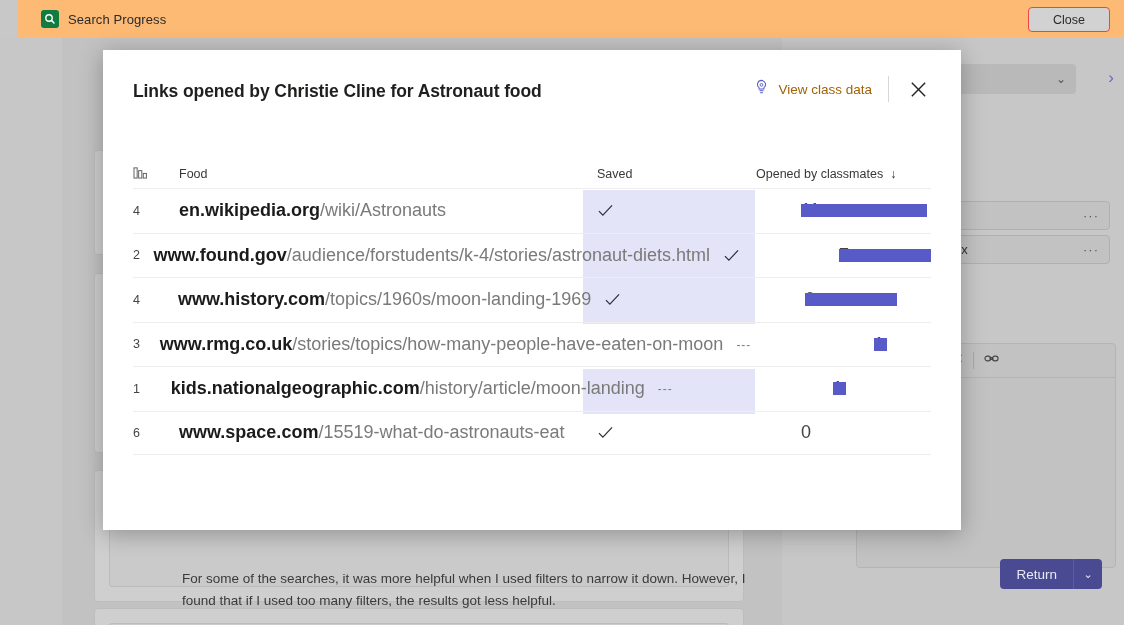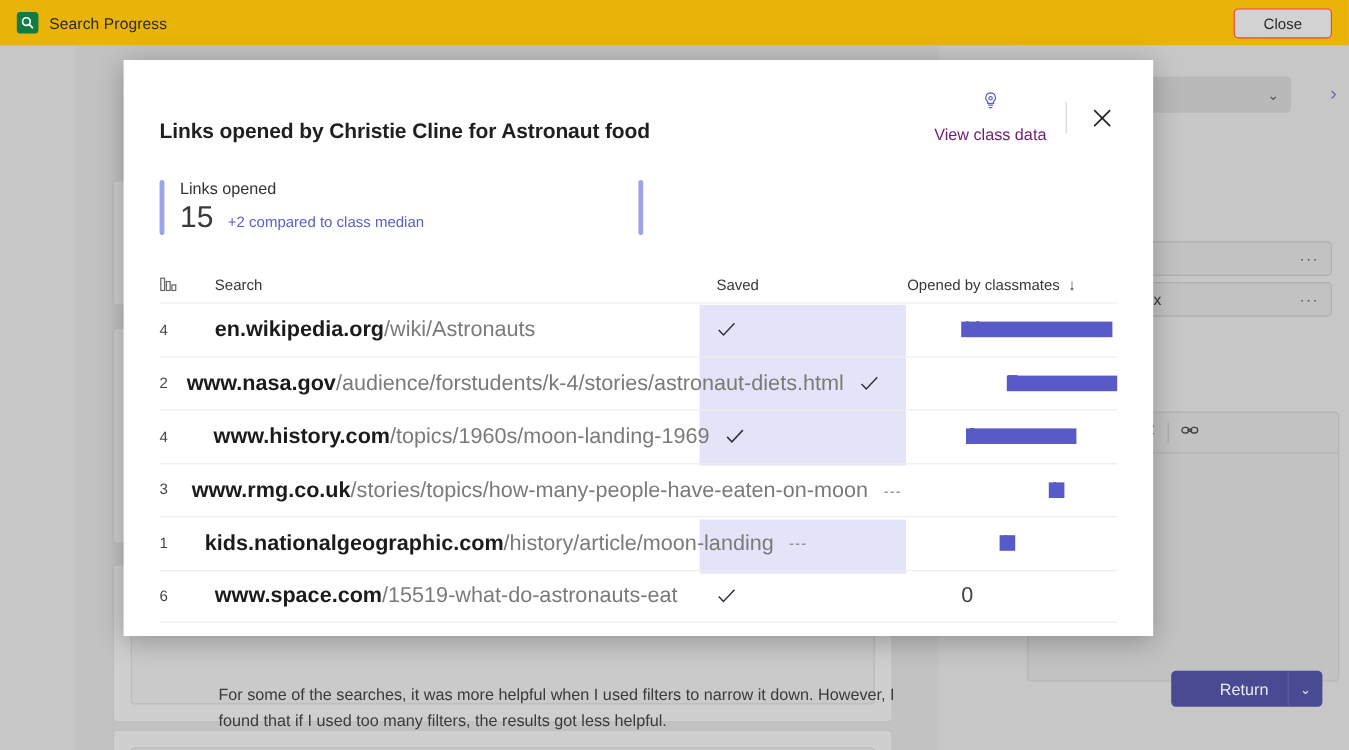--- a/index.html
+++ b/index.html
@@ -10,24 +10,24 @@
     background: #c4c4c4;
   }
 
   
   #bg-layer {
     position: absolute; inset: 0;
     background: #c8c8c8;
   }
 
   .topbar {
-    position: absolute; top: 0; left: 0; right: 0; height: 38px;
-    background: #eab308;
+    position: absolute; top: 0; left: 17px; right: 0; height: 38px;
+    background: #fdba74;
     display: flex; align-items: center;
-    padding: 0 14px;
+    padding: 0 24px;
   }
   .topbar-left { display: flex; align-items: center; gap: 9px; }
   .app-icon {
     width: 18px; height: 18px; border-radius: 3px;
     background: #107c41;
     display: flex; align-items: center; justify-content: center;
   }
   .app-icon svg { display:block; }
   .topbar-title { font-size: 13px; color: #2b2b2b; letter-spacing: .1px; }
   .close-btn {
@@ -111,21 +111,20 @@
     display: flex; align-items: center; gap: 9px;
     padding: 0 8px; color: #444;
   }
   .editor-toolbar .sep { width: 1px; height: 17px; background: #a9a9a9; }
   .editor-body { padding: 10px 12px; font-size: 13px; color: #3a3a3a; }
 
   .return-btn {
     position: absolute; right: 22px; bottom: 36px;
     height: 30px; display: flex; border-radius: 4px; overflow: hidden;
     background: #494a91;
-    padding-left: 24px;
   }
   .return-btn .lbl {
     padding: 0 16px; display: flex; align-items: center;
     color: #e9e9f5; font-size: 13.5px;
     border-right: 1px solid #5c5da0;
   }
   .return-btn .arw {
     width: 28px; display: flex; align-items: center; justify-content: center;
     color: #e9e9f5; font-size: 11px;
   }
@@ -144,21 +143,21 @@
   }
   .modal-title {
     font-size: 17.5px; font-weight: bold; color: #201f1e;
     letter-spacing: -.1px;
   }
   .modal-head-right {
     margin-left: auto; display: flex; align-items: center; gap: 16px;
   }
   .class-data-link {
     display: flex; align-items: center; gap: 9px;
-    color: #701a75; font-size: 13.5px; flex-direction: column;
+    color: #a16207; font-size: 13.5px;
   }
   .head-sep { width: 1px; height: 26px; background: #d6d6d6; }
   .close-x {
     width: 26px; height: 26px; display: flex;
     align-items: center; justify-content: center; color: #242424;
   }
 
   .stats-row {
     display: flex; margin: 30px 30px 0 30px;
   }
@@ -338,49 +337,38 @@
           <line x1="3" y1="3" x2="17" y2="17" stroke="#242424" stroke-width="1.5"></line>
           <line x1="17" y1="3" x2="3" y2="17" stroke="#242424" stroke-width="1.5"></line>
         </svg>
       </span>
     </div>
   </div>
 
   <div class="stats-row">
     <div class="stat">
       <div class="stat-bar"></div>
-      <div class="stat-body">
-        <div class="stat-label">Links opened</div>
-        <div class="stat-value-line">
-          <span class="stat-value">15</span>
-          <span class="stat-unit"></span>
-          <span class="stat-delta">+2 compared to class median</span>
-        </div>
-      </div>
-    </div>
-    <div class="stat">
-      <div class="stat-bar"></div>
     </div>
   </div>
 
   <div class="tbl">
     <div class="saved-hl hl-a"></div>
     <div class="saved-hl hl-b"></div>
 
     <div class="tbl-head">
       <div class="col-count">
         <span>
           <svg width="15" height="13" viewBox="0 0 16 14">
             <rect x="1" y="2" width="3.4" height="11" fill="none" stroke="#666" stroke-width="1.1"></rect>
             <rect x="6" y="5" width="3.4" height="8" fill="none" stroke="#666" stroke-width="1.1"></rect>
             <rect x="11" y="8" width="3.4" height="5" fill="none" stroke="#666" stroke-width="1.1"></rect>
           </svg>
         </span>
       </div>
-      <div class="col-links">Search</div>
+      <div class="col-links">Food</div>
       <div class="col-saved">Saved</div>
       <div class="col-opened">
         <span>Opened by classmates</span>
         <span>↓</span>
       </div>
     </div>
 
     <div id="rows">
         <div class="row">
           <div class="cell-count">4</div>
@@ -390,21 +378,21 @@
               <path d="M2 8.6l4.2 4.4L16 2.6" fill="none" stroke="#2f2f3a" stroke-width="1.3"></path>
             </svg>
           </div>
           <div class="cell-opened">
             <span class="op-num">11</span>
             <span class="op-bar" style="width: 126px; background: rgb(88, 90, 200);"></span>
           </div>
         </div>
         <div class="row">
           <div class="cell-count">2</div>
-          <div class="cell-link"><b>www.nasa.gov</b>/audience/forstudents/k-4/stories/astronaut-diets.html</div>
+          <div class="cell-link"><b>www.found.gov</b>/audience/forstudents/k-4/stories/astronaut-diets.html</div>
           <div class="cell-saved">
             <svg class="checkmark" width="17" height="15" viewBox="0 0 18 16">
               <path d="M2 8.6l4.2 4.4L16 2.6" fill="none" stroke="#2f2f3a" stroke-width="1.3"></path>
             </svg>
           </div>
           <div class="cell-opened">
             <span class="op-num">7</span>
             <span class="op-bar" style="width: 92px; background: rgb(88, 90, 200);"></span>
           </div>
         </div>

